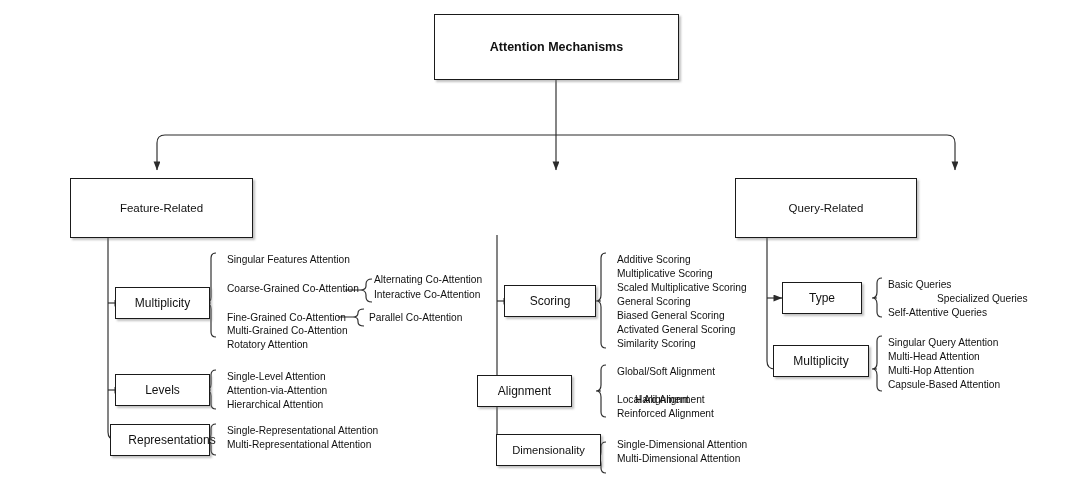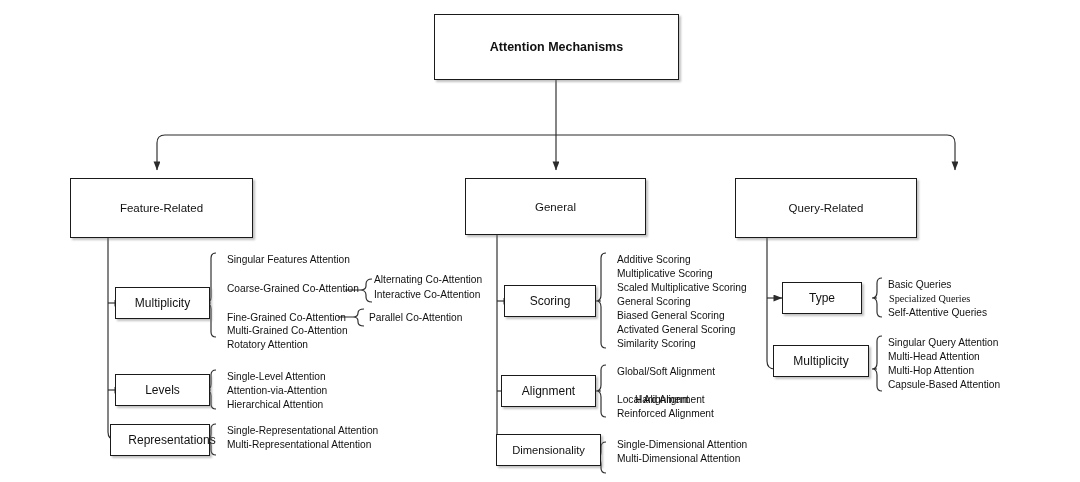--- a/index.html
+++ b/index.html
@@ -86,23 +86,20 @@
     </g>
   </svg>
 
   <div class="node root" style="left:434px;top:14px;width:245px;height:66px;font-weight:bold;">
     <span>Attention Mechanisms</span>
   </div>
 
   <div class="node branch" style="left:70px;top:178px;width:183px;height:60px;">
     <span>Feature-Related</span>
   </div>
-  <div class="node branch" style="left:465px;top:178px;width:181px;height:57px;">
-    <span>General</span>
-  </div>
   <div class="node branch" style="left:735px;top:178px;width:182px;height:60px;">
     <span>Query-Related</span>
   </div>
 
   <div class="node sub" style="left:115px;top:287px;width:95px;height:32px;">
     <span>Multiplicity</span>
   </div>
   <div class="node sub" style="left:115px;top:374px;width:95px;height:32px;">
     <span>Levels</span>
   </div>
@@ -122,21 +119,21 @@
   <div class="leaf" style="left:227px;top:369px;">Single-Level Attention</div>
   <div class="leaf" style="left:227px;top:383px;">Attention-via-Attention</div>
   <div class="leaf" style="left:227px;top:397px;text-align:center;">Hierarchical Attention</div>
 
   <div class="leaf" style="left:227px;top:423px;">Single-Representational Attention</div>
   <div class="leaf" style="left:227px;top:437px;">Multi-Representational Attention</div>
 
   <div class="node sub" style="left:504px;top:285px;width:92px;height:32px;">
     <span>Scoring</span>
   </div>
-  <div class="node sub" style="left:501px;top:375px;width:95px;height:32px;">
+  <div class="node sub" style="left:477px;top:375px;width:95px;height:32px;">
     <span>Alignment</span>
   </div>
   <div class="node sub" style="left:496px;top:434px;width:105px;height:32px;">
     <span class="dimlabel" style="font-size:11.2px;">Dimensionality</span>
   </div>
 
   <div class="leaf" style="left:617px;top:252px;">Additive Scoring</div>
   <div class="leaf" style="left:617px;top:266px;">Multiplicative Scoring</div>
   <div class="leaf" style="left:617px;top:280px;">Scaled Multiplicative Scoring</div>
   <div class="leaf" style="left:617px;top:294px;">General Scoring</div>
@@ -153,21 +150,21 @@
   <div class="leaf" style="left:617px;top:451px;">Multi-Dimensional Attention</div>
 
   <div class="node sub" style="left:782px;top:282px;width:80px;height:32px;">
     <span>Type</span>
   </div>
   <div class="node sub" style="left:773px;top:345px;width:96px;height:32px;">
     <span>Multiplicity</span>
   </div>
 
   <div class="leaf" style="left:888px;top:277px;">Basic Queries</div>
-  <div class="leaf" style="left:889px;top:291px;font-family:Liberation Serif, serif;">Specialized Queries</div>
+  <div class="leaf" style="left:937px;top:291px;">Specialized Queries</div>
   <div class="leaf" style="left:888px;top:305px;">Self-Attentive Queries</div>
 
   <div class="leaf" style="left:888px;top:335px;">Singular Query Attention</div>
   <div class="leaf" style="left:888px;top:349px;">Multi-Head Attention</div>
   <div class="leaf" style="left:888px;top:363px;">Multi-Hop Attention</div>
   <div class="leaf" style="left:888px;top:377px;">Capsule-Based Attention</div>
 
 </div>
 
 </body></html>

